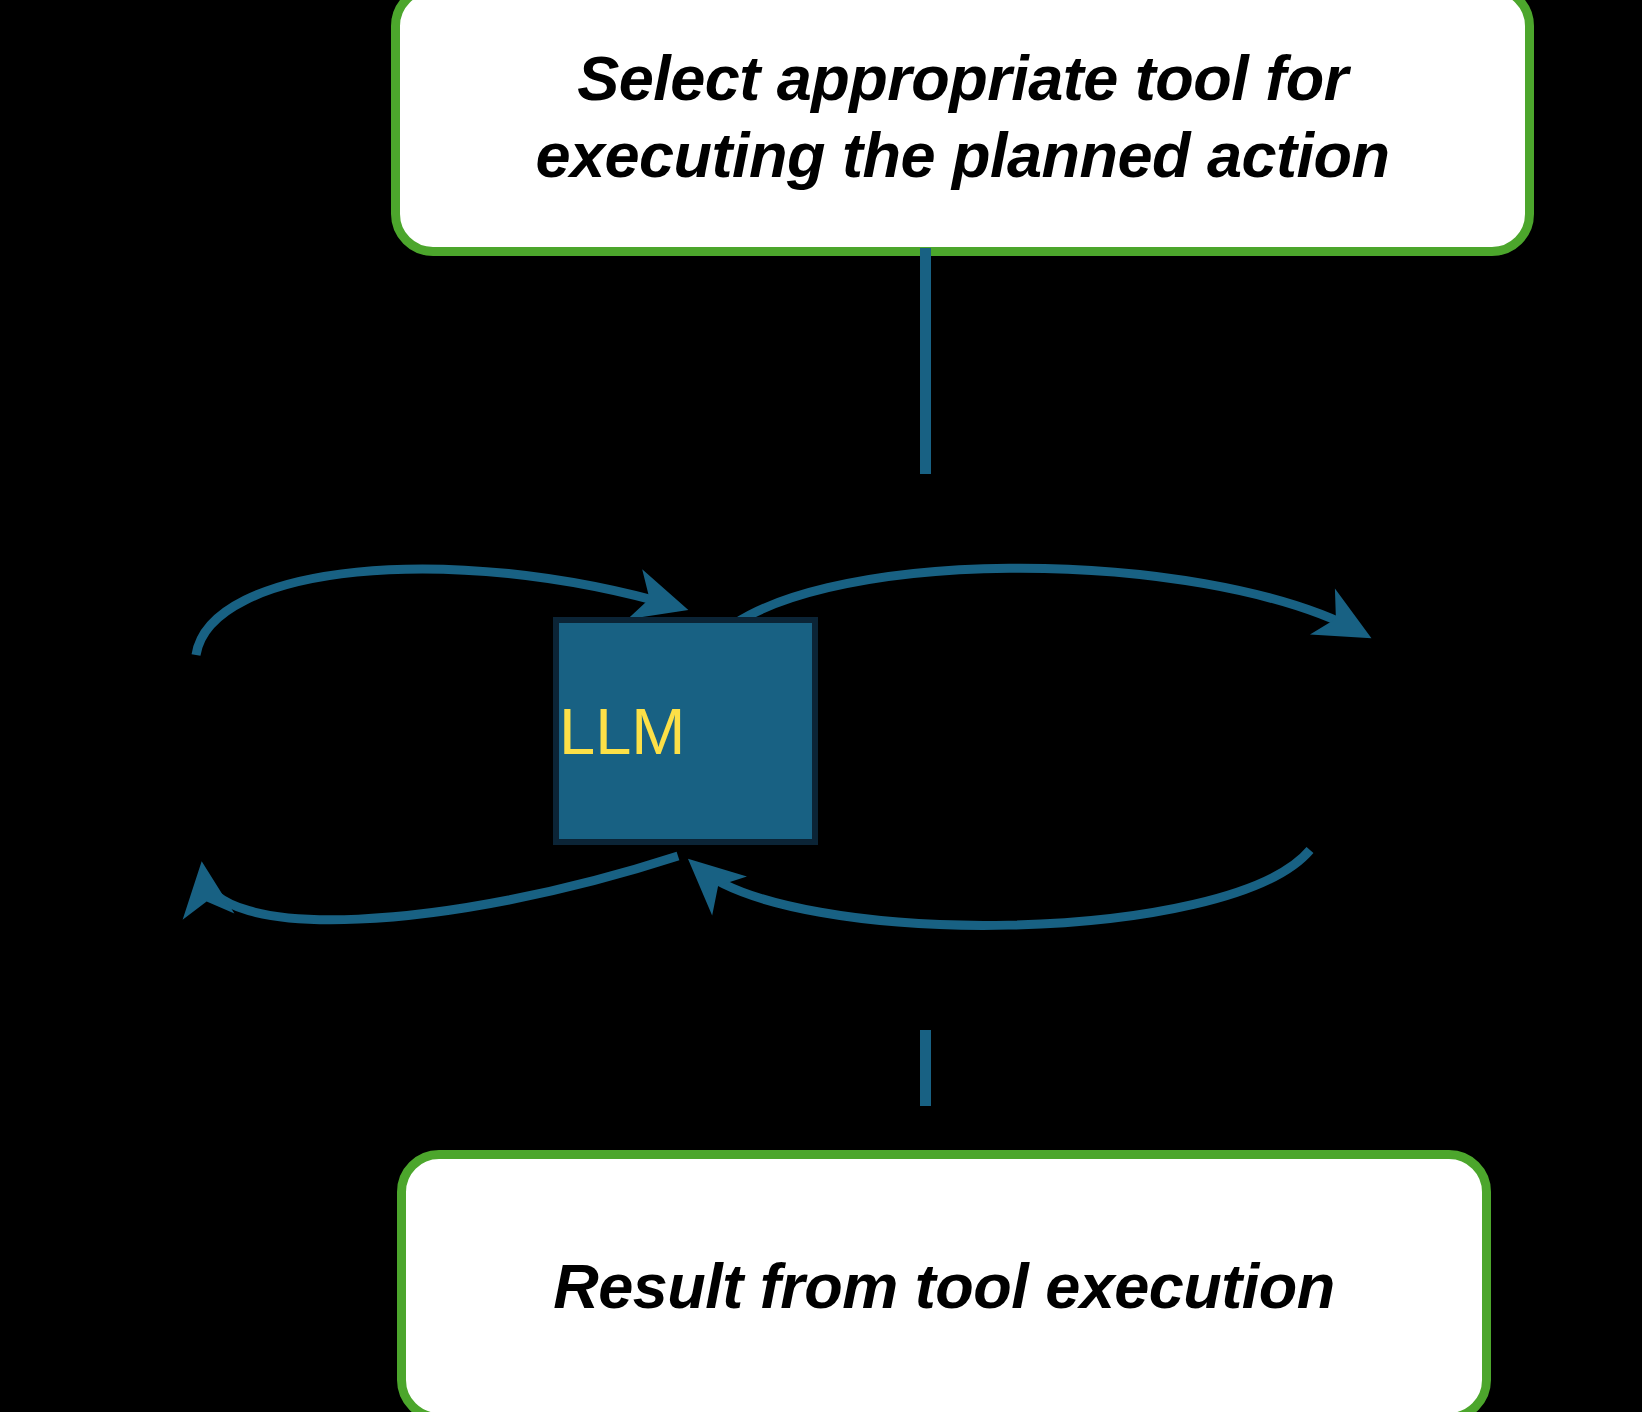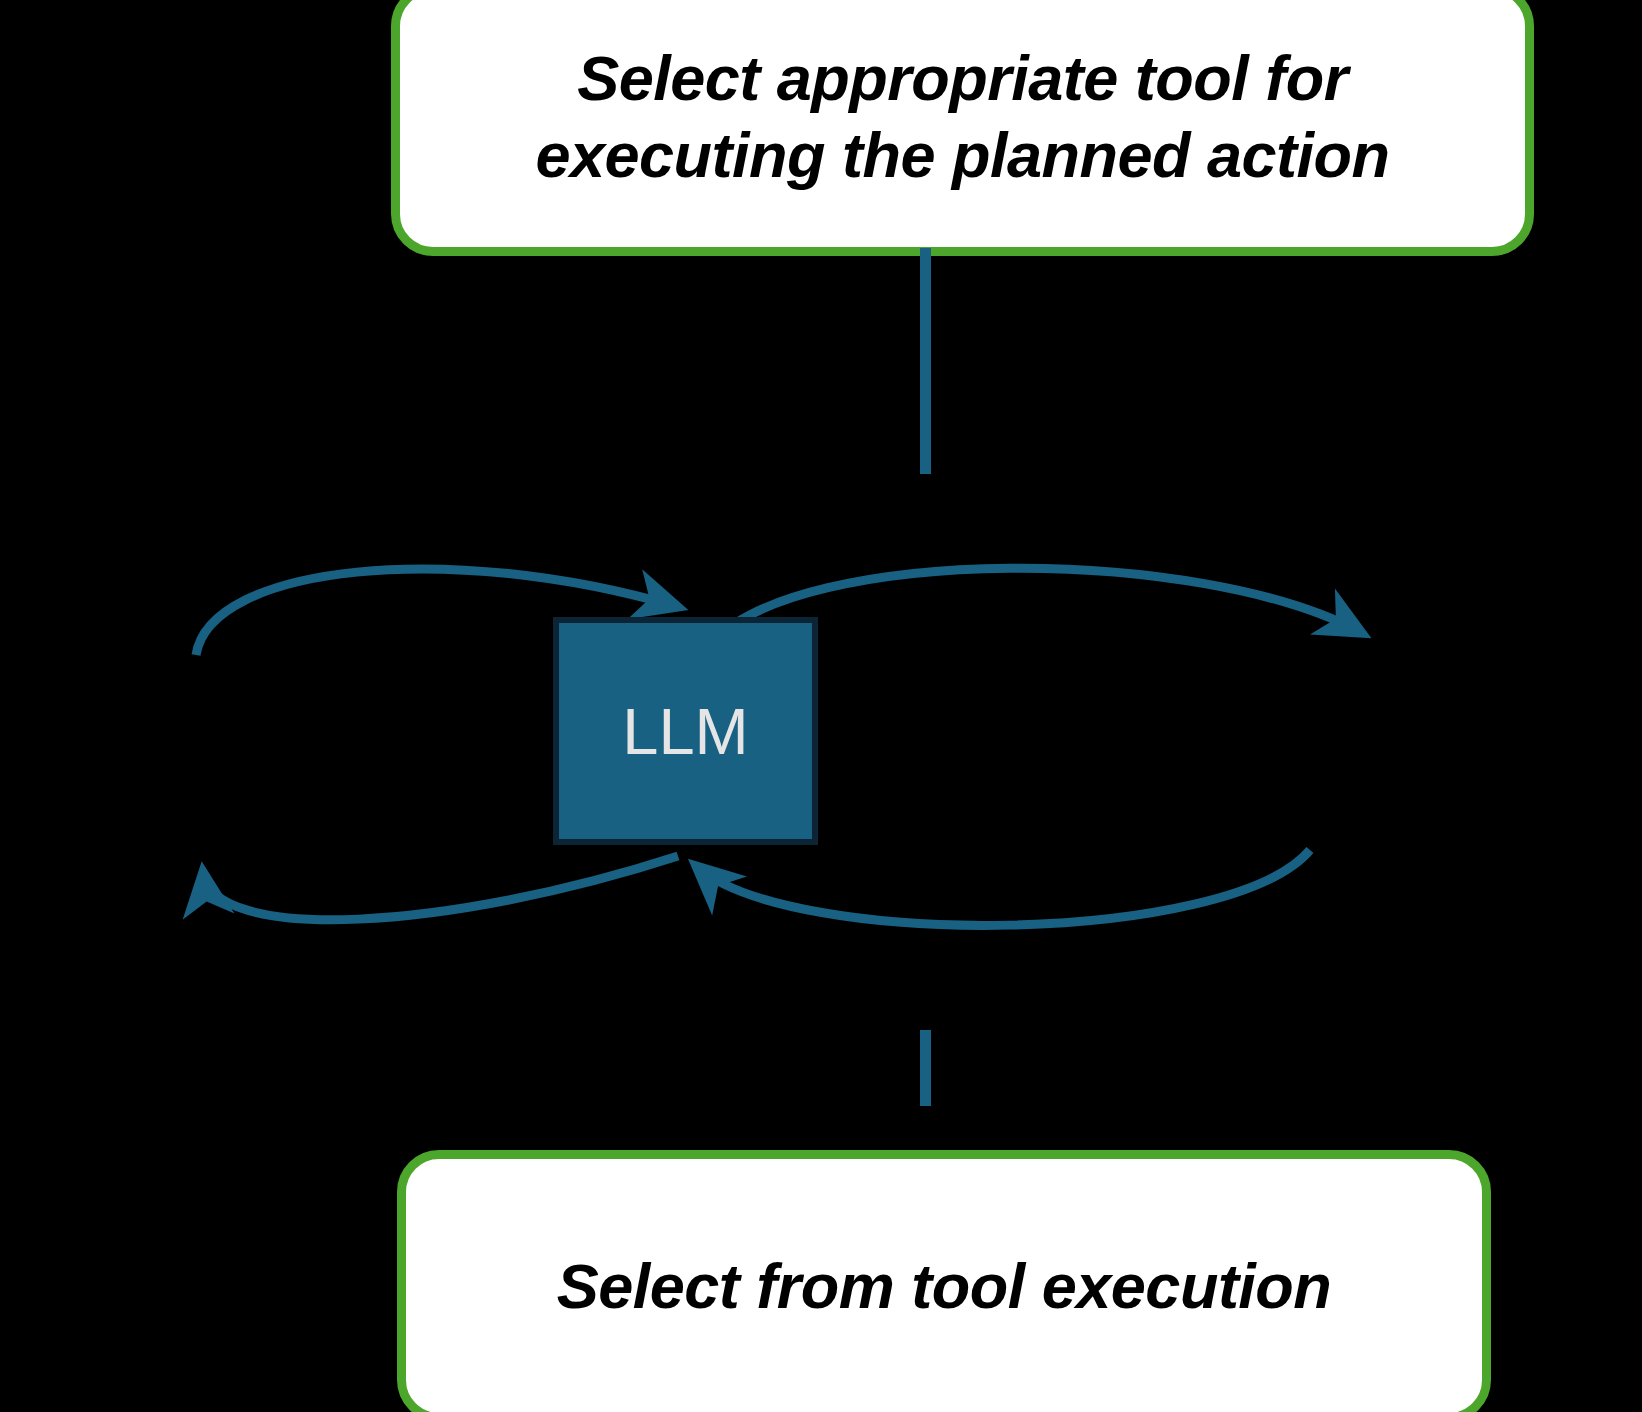--- a/index.html
+++ b/index.html
@@ -53,22 +53,22 @@
   }
 
   
   .proc-box {
     position: absolute;
     box-sizing: border-box;
     background: #186183;
     border: 6px solid #0B2436;
     display: flex;
     align-items: center;
-    justify-content: center;
-    color: #e5e5e5;
+    justify-content: flex-start;
+    color: #fde047;
     font-size: 65px;
     font-weight: 400;
     letter-spacing: 0px;
     white-space: nowrap;
   }
   #box-llm {
     left: 553px;
     top: 617px;
     width: 265px;
     height: 228px;
@@ -126,16 +126,16 @@
   </svg>
 
   <div class="proc-box" id="box-llm">
     <span>LLM</span>
   </div>
 
 
   <div class="vline" id="vline-bottom"></div>
 
   <div class="note-box" id="note-bottom">
-    <span>Select from tool execution</span>
+    <span>Result from tool execution</span>
   </div>
 
 </div>
 
 </body></html>

